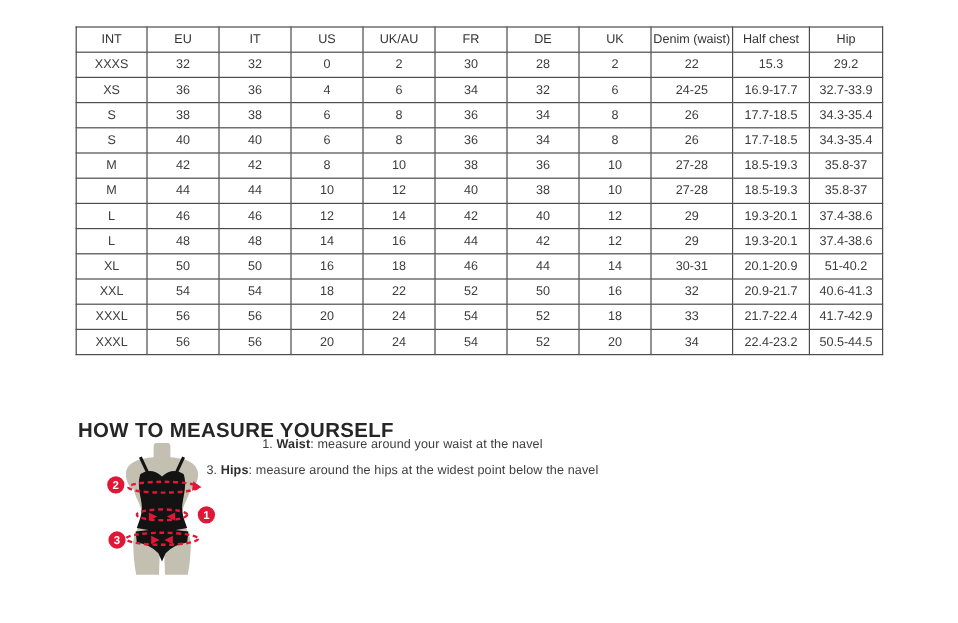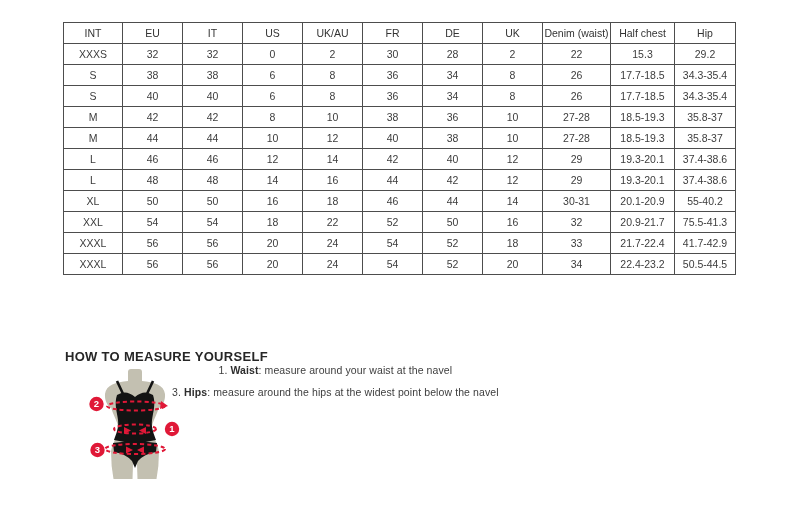--- a/index.html
+++ b/index.html
@@ -11,21 +11,21 @@
   .table-wrap { position:absolute; left:63px; top:22px; width:672px; }
   table.size-table { width:672px; border-collapse:collapse; table-layout:fixed; }
   table.size-table th, table.size-table td {
     border:1px solid #4d4d4d; height:20.5px; text-align:center; vertical-align:middle;
     font-size:10.5px; font-weight:400; color:#3c3c3c; white-space:nowrap;
     overflow:hidden; padding:0 1px; line-height:20px; background:#fff;
   }
   table.size-table th { color:#333; }
 
   
-  .measure-heading { position:absolute; left:65px; top:349px; font-size:13px;
+  .measure-heading { position:absolute; left:65px; top:349px; font-size:17px;
     font-weight:700; color:#262626; letter-spacing:.3px; }
   .steps { position:absolute; left:172px; top:364px;text-align:center; }
   .step { font-size:10.5px; color:#3d3d3d; margin-bottom:9.5px; letter-spacing:.1px; }
   .step .num { margin-right:3px; }
   .step strong { font-weight:700; color:#2e2e2e; }
 
   .figure-wrap { position:absolute; left:84px; top:369px; width:102px; height:112px; }
   .figure-wrap svg { display:block; width:102px; height:112px; }
 </style>
 </head>
@@ -71,20 +71,33 @@
             <td>0</td>
             <td>2</td>
             <td>30</td>
             <td>28</td>
             <td>2</td>
             <td>22</td>
             <td>15.3</td>
             <td>29.2</td>
           </tr>
           <tr>
+            <td>XS</td>
+            <td>36</td>
+            <td>36</td>
+            <td>4</td>
+            <td>6</td>
+            <td>34</td>
+            <td>32</td>
+            <td>6</td>
+            <td>24-25</td>
+            <td>16.9-17.7</td>
+            <td>32.7-33.9</td>
+          </tr>
+          <tr>
             <td>S</td>
             <td>38</td>
             <td>38</td>
             <td>6</td>
             <td>8</td>
             <td>36</td>
             <td>34</td>
             <td>8</td>
             <td>26</td>
             <td>17.7-18.5</td>
@@ -159,34 +172,34 @@
             <td>XL</td>
             <td>50</td>
             <td>50</td>
             <td>16</td>
             <td>18</td>
             <td>46</td>
             <td>44</td>
             <td>14</td>
             <td>30-31</td>
             <td>20.1-20.9</td>
-            <td>55-40.2</td>
+            <td>51-40.2</td>
           </tr>
           <tr>
             <td>XXL</td>
             <td>54</td>
             <td>54</td>
             <td>18</td>
             <td>22</td>
             <td>52</td>
             <td>50</td>
             <td>16</td>
             <td>32</td>
             <td>20.9-21.7</td>
-            <td>75.5-41.3</td>
+            <td>40.6-41.3</td>
           </tr>
           <tr>
             <td>XXXL</td>
             <td>56</td>
             <td>56</td>
             <td>20</td>
             <td>24</td>
             <td>54</td>
             <td>52</td>
             <td>18</td>

